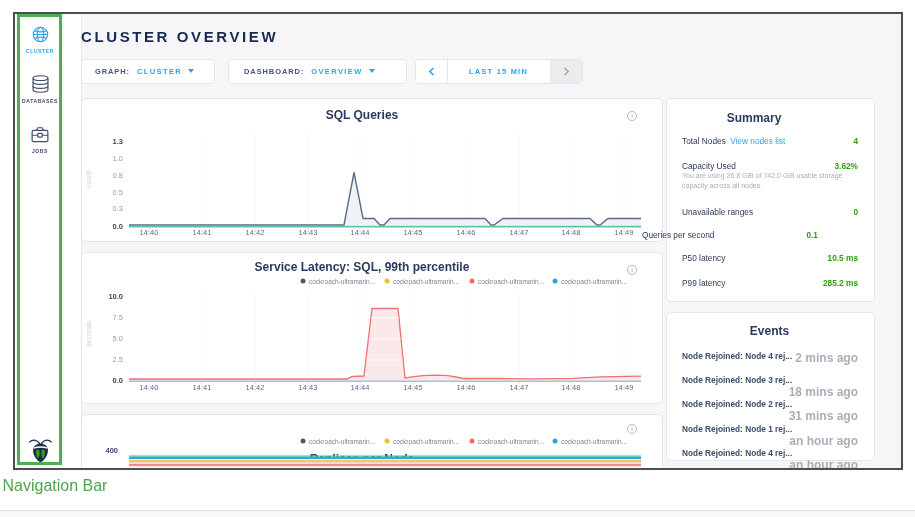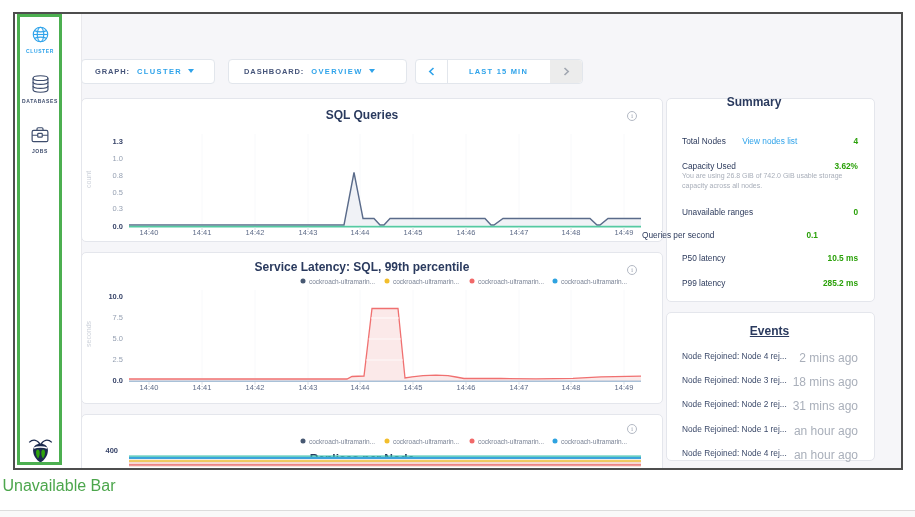--- a/index.html
+++ b/index.html
@@ -20,21 +20,21 @@
 .blue{color:#2fa3ea;}
 .caret{display:inline-block;width:0;height:0;border-left:3.5px solid transparent;border-right:3.5px solid transparent;border-top:4.5px solid #2fa3ea;vertical-align:middle;margin-left:6px;margin-top:-1px;}
 
 .panel{background:#ffffff;border:1px solid #e4e6ec;border-radius:5px;}
 .ptitle{position:absolute;width:100%;text-align:center;font-size:12px;font-weight:bold;color:#2a3a5e;}
 .info{position:absolute;width:8px;height:8px;border:1px solid #b3b9c4;border-radius:50%;color:#8e97a6;font-size:6px;line-height:8px;text-align:center;font-family:"Liberation Serif",serif;}
 
 .srow{position:absolute;left:16px;right:17px;font-size:8.3px;color:#2c3a5c;}
 .sval{float:right;color:#2ba10a;font-weight:bold;}
 .note{position:absolute;left:16px;font-size:7px;color:#a8aeb9;}
-.erow{position:absolute;left:16px;right:7px;font-size:8.3px;color:#3c4a6a;}
+.erow{position:absolute;left:16px;right:7px;font-size:8.3px;color:#3c4a6a;font-weight:bold;}
 .etime{float:right;color:#a9afba;font-size:12px;}
 
 #caption{left:2.5px;top:477px;font-size:16px;color:#4ca64c;letter-spacing:0px;}
 #bottombar{left:0;top:509.5px;width:915px;height:8px;background:#f9f9f9;border-top:1px solid #dcdcdc;}
 </style>
 </head>
 <body>
 <div id="shot" class="abs">
 
   <div id="nav" class="abs"></div>
@@ -81,20 +81,21 @@
       </g>
       <path d="M12.5 6.8 C17 6.8 19.9 9.4 19.9 13.4 C19.9 18.3 16.4 23.3 12.5 25.4 C8.6 23.3 5.1 18.3 5.1 13.4 C5.1 9.4 8 6.8 12.5 6.8 Z" fill="#1b2a4e"></path>
       <path d="M5.9 11.2 C9.1 9.5 15.9 9.5 19.1 11.2" stroke="#ffffff" stroke-width="1.5" fill="none"></path>
       <path d="M9.6 12.4 C11 12.4 11.7 13.9 11.7 15.9 C11.7 18.4 11 20.4 9.9 21.4 C8.7 19.9 8 17.7 8 15.6 C8 13.9 8.5 12.7 9.6 12.4 Z" fill="#2ea30c"></path>
       <path d="M15.4 12.4 C14 12.4 13.3 13.9 13.3 15.9 C13.3 18.4 14 20.4 15.1 21.4 C16.3 19.9 17 17.7 17 15.6 C17 13.9 16.5 12.7 15.4 12.4 Z" fill="#2ea30c"></path>
     </svg>
   </div>
   <div id="navhl" class="abs"></div>
 
   <div id="main" class="abs"></div>
+  <h1>CLUSTER OVERVIEW</h1>
 
   <div class="abs ctrl" style="left:66px;width:132px;"><span style="margin-left:13px;">GRAPH:</span> <span class="blue" style="margin-left:4px;letter-spacing:1.4px;">CLUSTER</span><span class="caret"></span></div>
   <div class="abs ctrl" style="left:213px;width:177px;"><span style="margin-left:15px;">DASHBOARD:</span> <span class="blue" style="margin-left:4px;letter-spacing:1.4px;">OVERVIEW</span><span class="caret"></span></div>
   <div class="abs ctrl" style="left:399.5px;width:166px;padding:0;">
     <div class="abs" style="left:0;top:0;width:31px;height:23px;border-right:1px solid #e2e6ec;">
         <svg width="7" height="9" style="position:absolute;left:12px;top:7px;">
           <path d="M5.5 1 L1.8 4.5 L5.5 8" stroke="#2fa3ea" stroke-width="1.6" fill="none"></path>
         </svg>
       </div>
     <div class="abs blue" style="left:32px;top:0;width:102px;text-align:center;letter-spacing:1.2px;">LAST 15 MIN</div>
@@ -249,33 +250,33 @@
     <text x="37" y="39" font-size="7.5" fill="#39456a" font-weight="bold" text-anchor="end">400</text>
     <rect x="48" y="43" width="512" height="10" fill="#f2ebe6"></rect>
     <rect x="48" y="46.5" width="512" height="6" fill="#f7d9d4"></rect>
     <line x1="48" y1="42.2" x2="560" y2="42.2" stroke="#38bfae" stroke-width="1.2"></line>
     <line x1="48" y1="44" x2="560" y2="44" stroke="#3ba3dc" stroke-width="1.8"></line>
     <line x1="48" y1="47" x2="560" y2="47" stroke="#eec239" stroke-width="1.5"></line>
     <line x1="48" y1="50.8" x2="560" y2="50.8" stroke="#ee8585" stroke-width="1.7"></line>
   </svg>
 
   <div class="abs panel" style="left:651px;top:83.5px;width:207px;height:202.5px;"></div>
-  <div class="abs ptitle" style="left:651px;top:81px;width:176px;text-align:center;">Summary</div>
-  <div class="abs srow" style="left:667px;top:122px;width:176px;">Total Nodes <span class="blue" style="margin-left:14px;">View nodes list</span><span class="sval">4</span></div>
+  <div class="abs ptitle" style="left:651px;top:97px;width:176px;text-align:center;">Summary</div>
+  <div class="abs srow" style="left:667px;top:122px;width:176px;">Total Nodes <span class="blue" style="margin-left:2px;">View nodes list</span><span class="sval">4</span></div>
   <div class="abs srow" style="left:667px;top:146.5px;width:176px;">Capacity Used<span class="sval">3.62%</span></div>
   <div class="abs note" style="left:667px;top:158px;">You are using 26.8 GiB of 742.0 GiB usable storage</div>
   <div class="abs note" style="left:667px;top:168px;">capacity across all nodes.</div>
   <div class="abs srow" style="left:667px;top:193px;width:176px;">Unavailable ranges<span class="sval">0</span></div>
   <div class="abs srow" style="left:627px;top:215.5px;width:176px;">Queries per second<span class="sval">0.1</span></div>
   <div class="abs srow" style="left:667px;top:239px;width:176px;">P50 latency<span class="sval">10.5 ms</span></div>
   <div class="abs srow" style="left:667px;top:264px;width:176px;">P99 latency<span class="sval">285.2 ms</span></div>
 
   <div class="abs panel" style="left:651px;top:297.5px;width:207px;height:147.5px;"></div>
-  <div class="abs ptitle" style="left:651px;top:310px;width:207px;text-decoration:underline;">Events</div>
+  <div class="abs ptitle" style="left:651px;top:310px;width:207px;">Events</div>
   <div class="abs erow" style="left:667px;top:336.5px;width:176px;">Node Rejoined: Node 4 rej...<span class="etime">2 mins ago</span></div>
   <div class="abs erow" style="left:667px;top:360.5px;width:176px;">Node Rejoined: Node 3 rej...<span class="etime">18 mins ago</span></div>
   <div class="abs erow" style="left:667px;top:384.5px;width:176px;">Node Rejoined: Node 2 rej...<span class="etime">31 mins ago</span></div>
   <div class="abs erow" style="left:667px;top:409.5px;width:176px;">Node Rejoined: Node 1 rej...<span class="etime">an hour ago</span></div>
   <div class="abs erow" style="left:667px;top:433.5px;width:176px;">Node Rejoined: Node 4 rej...<span class="etime">an hour ago</span></div>
 </div>
 
-<div id="caption" class="abs">Unavailable Bar</div>
+<div id="caption" class="abs">Navigation Bar</div>
 <div id="bottombar" class="abs"></div>
 
 </body></html>

